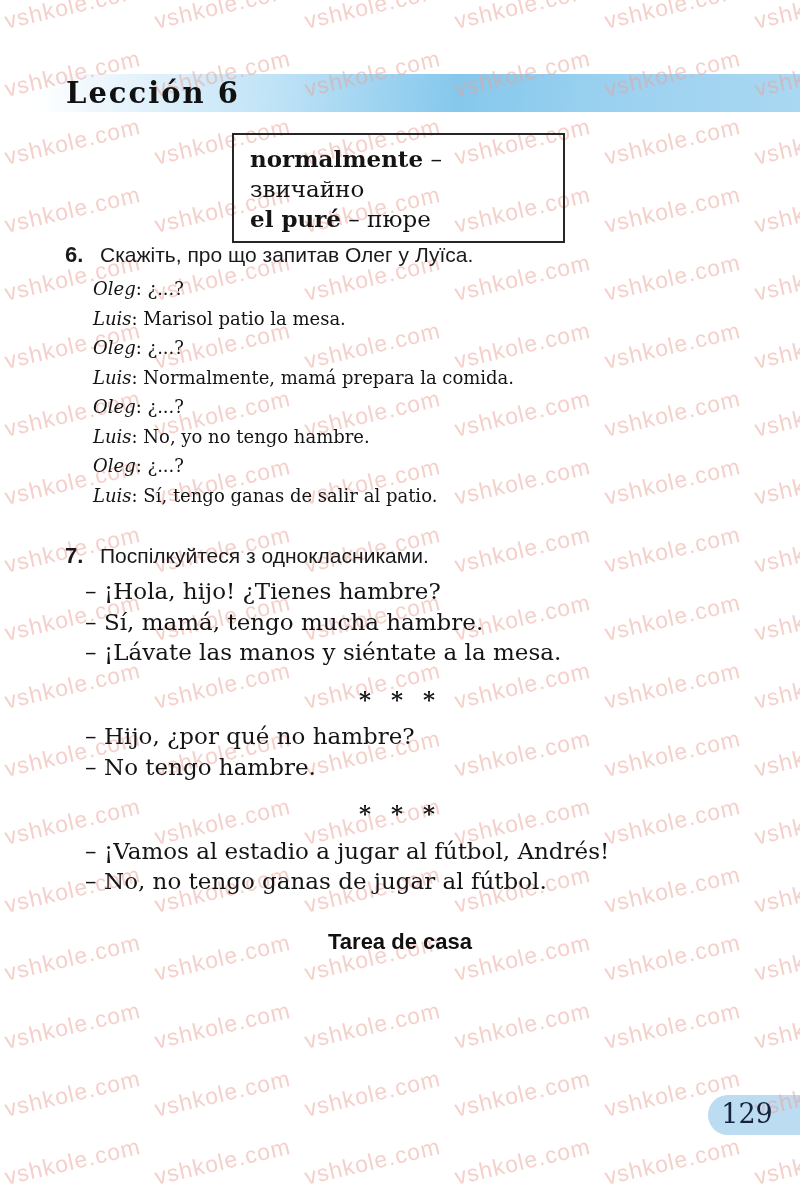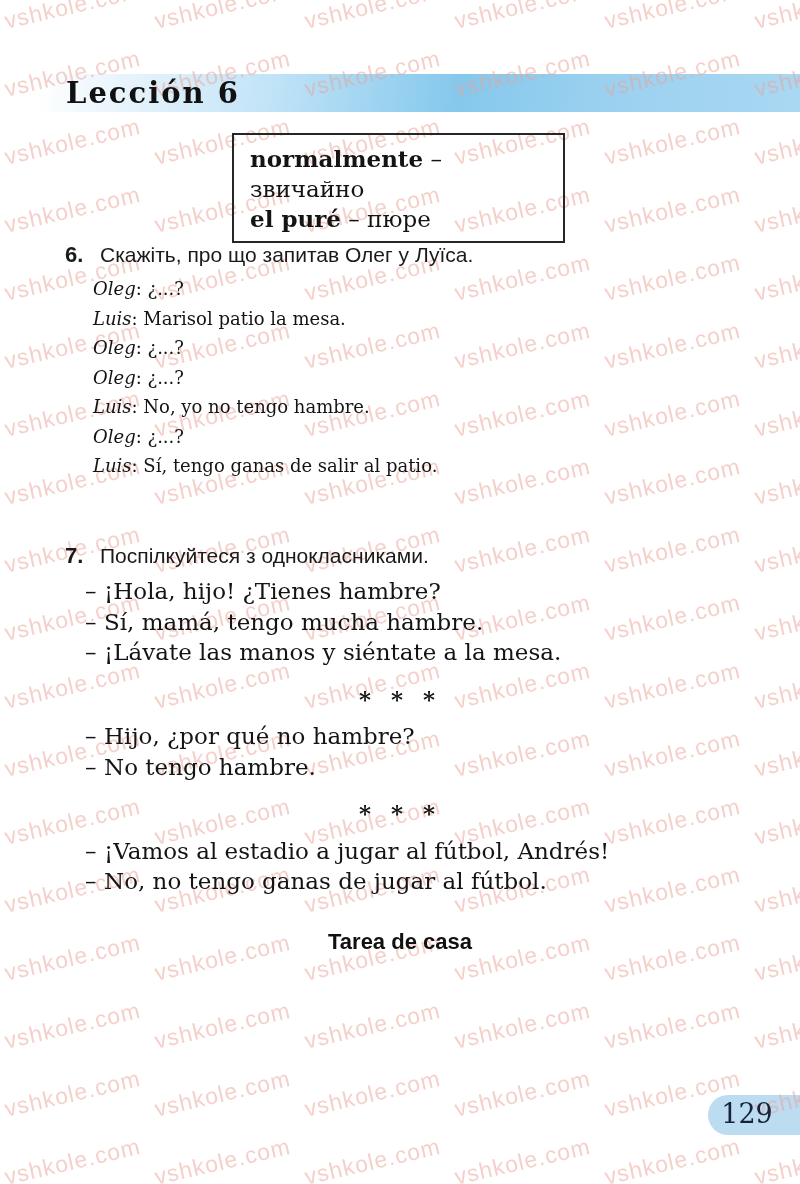--- a/index.html
+++ b/index.html
@@ -238,20 +238,21 @@
     </div>
 
   <div class="ex-header" id="ex6-header">
     <span class="ex-num">6.</span><span>Скажіть, про що запитав Олег у Луїса.</span>
   </div>
 
   <div class="ex6-dialogue">
       <div class="dlg-line"><span class="speaker">Oleg</span><span>: </span><span>¿...?</span></div>
       <div class="dlg-line"><span class="speaker">Luis</span><span>: </span><span>Marisol patio la mesa.</span></div>
       <div class="dlg-line"><span class="speaker">Oleg</span><span>: </span><span>¿...?</span></div>
+      <div class="dlg-line"><span class="speaker">Luis</span><span>: </span><span>Normalmente, mamá prepara la comida.</span></div>
       <div class="dlg-line"><span class="speaker">Oleg</span><span>: </span><span>¿...?</span></div>
       <div class="dlg-line"><span class="speaker">Luis</span><span>: </span><span>No, yo no tengo hambre.</span></div>
       <div class="dlg-line"><span class="speaker">Oleg</span><span>: </span><span>¿...?</span></div>
       <div class="dlg-line"><span class="speaker">Luis</span><span>: </span><span>Sí, tengo ganas de salir al patio.</span></div>
     </div>
 
   <div class="ex-header" id="ex7-header">
     <span class="ex-num">7.</span><span>Поспілкуйтеся з однокласниками.</span>
   </div>
 

